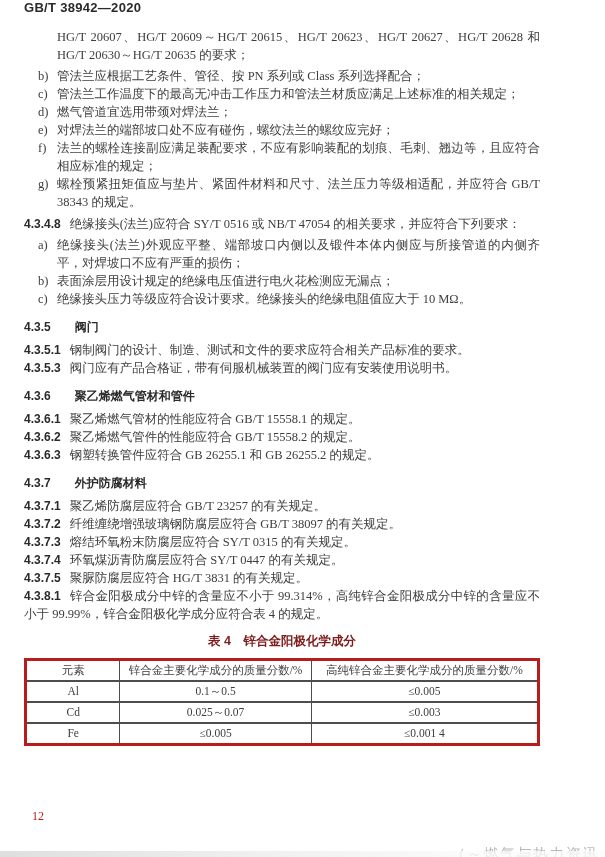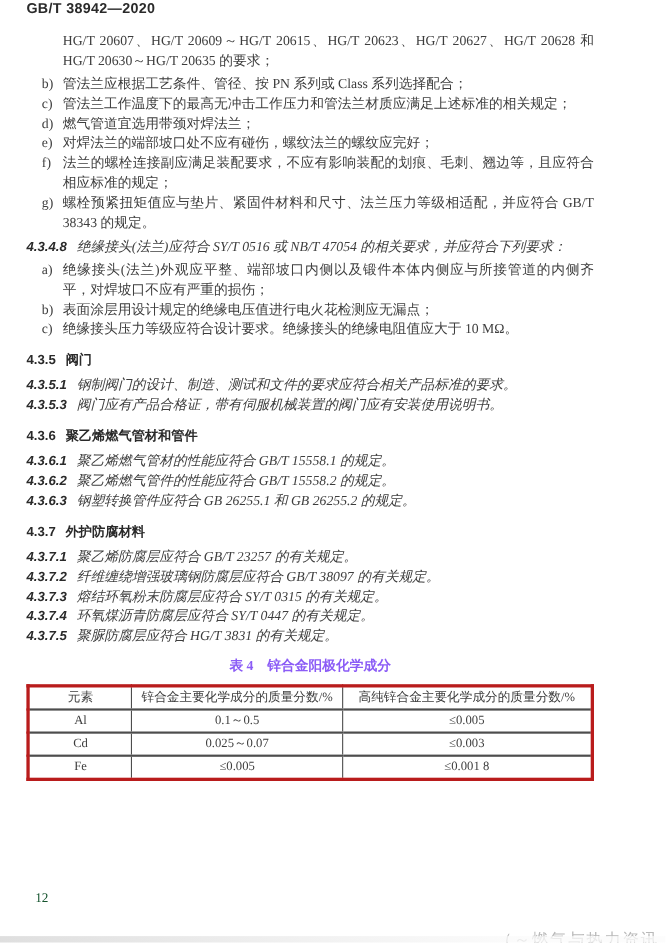--- a/index.html
+++ b/index.html
@@ -15,50 +15,50 @@
   .page { padding:0 65px 0 24px; }
   .doc-header {
     font-family:"Liberation Sans","DejaVu Sans",sans-serif;
     font-weight:bold; font-size:13px; color:#2a2a2a; letter-spacing:.3px;
   }
   .cont-para { margin:13px 0 0 33px; text-align:justify; line-height:18px; }
   .abc { margin-left:14px; margin-top:3px; }
   .abc-item { display:flex; line-height:18px; }
   .abc-marker { width:19px; flex:none; }
   .abc-text { flex:1; text-align:justify; }
-  .clause { line-height:18px; text-align:justify;font-style:italic; }
+  .clause { line-height:18px; text-align:justify; }
   .clause-lead { margin-top:4px; }
   .clause-num, .sec-num, .sec-title {
     font-family:"Liberation Sans","DejaVu Sans",sans-serif;
     font-weight:bold; color:#2a2a2a; font-size:12px;
   }
   .clause-num { margin-right:9px; }
-  .sec-num { margin-right:9px; }
+  .sec-num { margin-right:24px; }
   .sec-heading { margin:10px 0 5px; line-height:18px; }
   .tbl-caption {
     text-align:center; margin:10px 0 8px;
-    font-family:Liberation Serif, serif;
-    font-weight:bold; font-size:12.5px; color:#8b5cf6;
+    font-family:Liberation Sans, sans-serif;
+    font-weight:bold; font-size:12.5px; color:#7f1d1d;
   }
   table.t4 {
     width:100%; border-collapse:collapse; table-layout:fixed;
     font-size:11.5px; color:#3d3d3d;
     border:3px solid #b91c1c;
   }
   table.t4 col.c1 { width:18.4%; }
   table.t4 col.c2 { width:37.3%; }
   table.t4 col.c3 { width:44.3%; }
   table.t4 th, table.t4 td {
     border-left:1px solid #4d4d4d; border-right:1px solid #4d4d4d;
     border-top:2px solid #4d4d4d; border-bottom:2px solid #4d4d4d;
     text-align:center; vertical-align:middle;
     font-weight:normal; line-height:15px; padding:2px 4px; height:20px;
   }
   table.t4 th { height:21px; }
-  .page-num { position:absolute; left:32px; top:809px; font-size:12px; color:#14532d; }
+  .page-num { position:absolute; left:32px; top:809px; font-size:12px; color:#b91c1c; }
   .watermark {
     position:absolute; right:6px; top:845px; white-space:nowrap;
     font-family:"Liberation Sans","DejaVu Sans",sans-serif;
     font-size:15px; color:#b9b9b9; letter-spacing:1.5px;
     filter:blur(.4px);
   }
   .bottom-shade {
     position:absolute; left:0; bottom:0; width:100%; height:6px;
     background:linear-gradient(to right,#d4d4d4,#ececec 45%,#fbfbfb 80%);
     opacity:.75;
@@ -161,20 +161,23 @@
     </p>
     <p class="clause">
       <span class="clause-num">4.3.7.4</span><span>环氧煤沥青防腐层应符合 SY/T 0447 的有关规定。</span>
     </p>
     <p class="clause">
       <span class="clause-num">4.3.7.5</span><span>聚脲防腐层应符合 HG/T 3831 的有关规定。</span>
     </p>
   </div>
 
   <div>
+    <p class="clause">
+      <span class="clause-num">4.3.8.1</span><span>锌合金阳极成分中锌的含量应不小于 99.314%，高纯锌合金阳极成分中锌的含量应不小于 99.99%，锌合金阳极化学成分应符合表 4 的规定。</span>
+    </p>
   </div>
 
   <p class="tbl-caption">表 4　锌合金阳极化学成分</p>
 
   <table class="t4">
     <colgroup>
         <col class="c1">
         <col class="c2">
         <col class="c3">
       </colgroup>
@@ -192,21 +195,21 @@
         <td>≤0.005</td>
       </tr>
       <tr>
         <td>Cd</td>
         <td>0.025～0.07</td>
         <td>≤0.003</td>
       </tr>
       <tr>
         <td>Fe</td>
         <td>≤0.005</td>
-        <td>≤0.001 8</td>
+        <td>≤0.001 4</td>
       </tr>
     </tbody>
   </table>
 
 </div>
 
 <div class="page-num">12</div>
 
 <div class="watermark"><span>（～</span><span>燃气与热力资讯</span></div>
 

